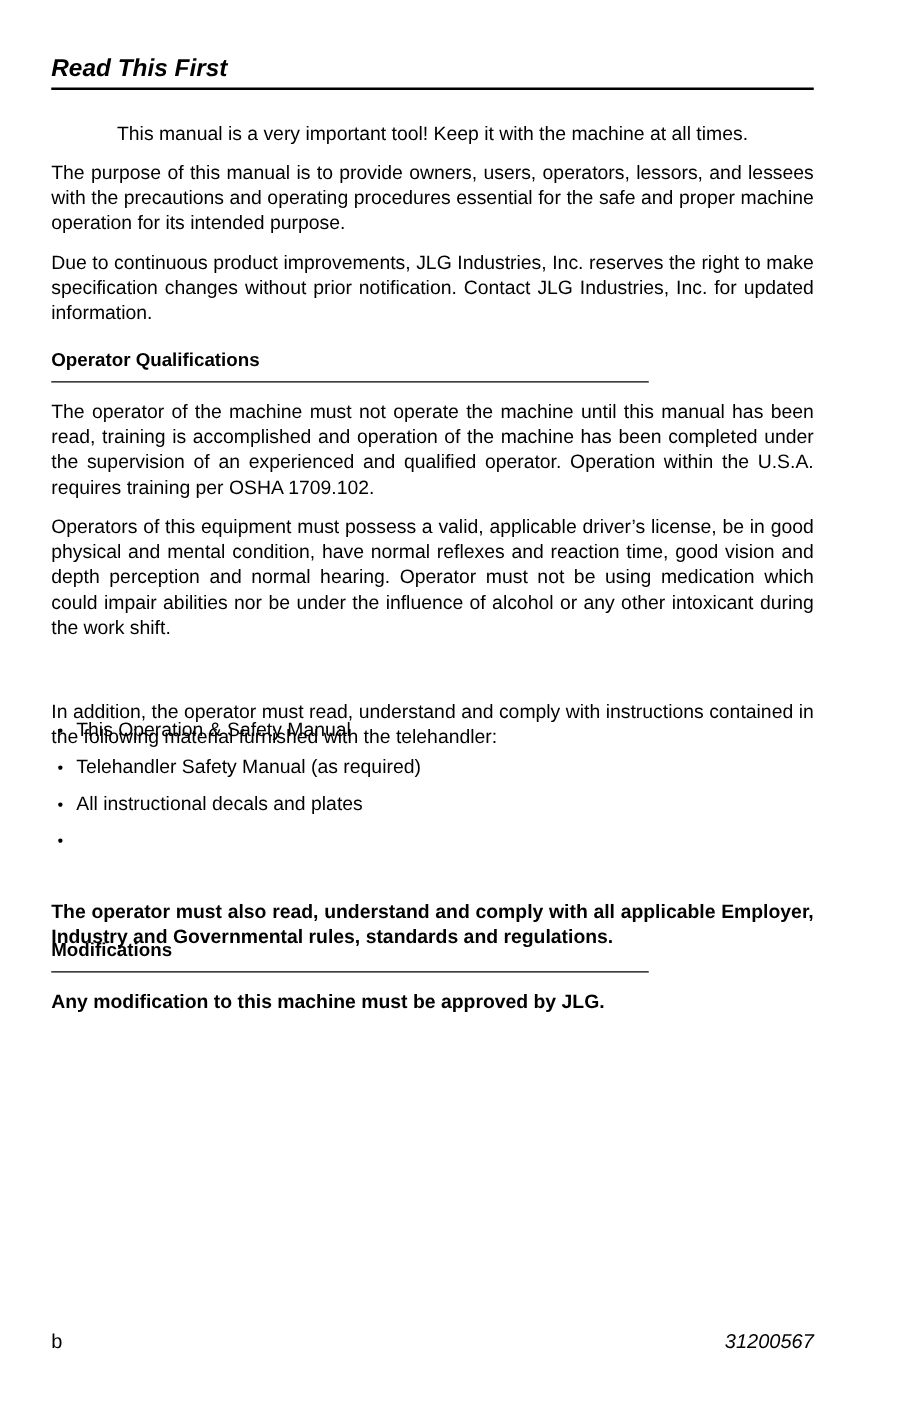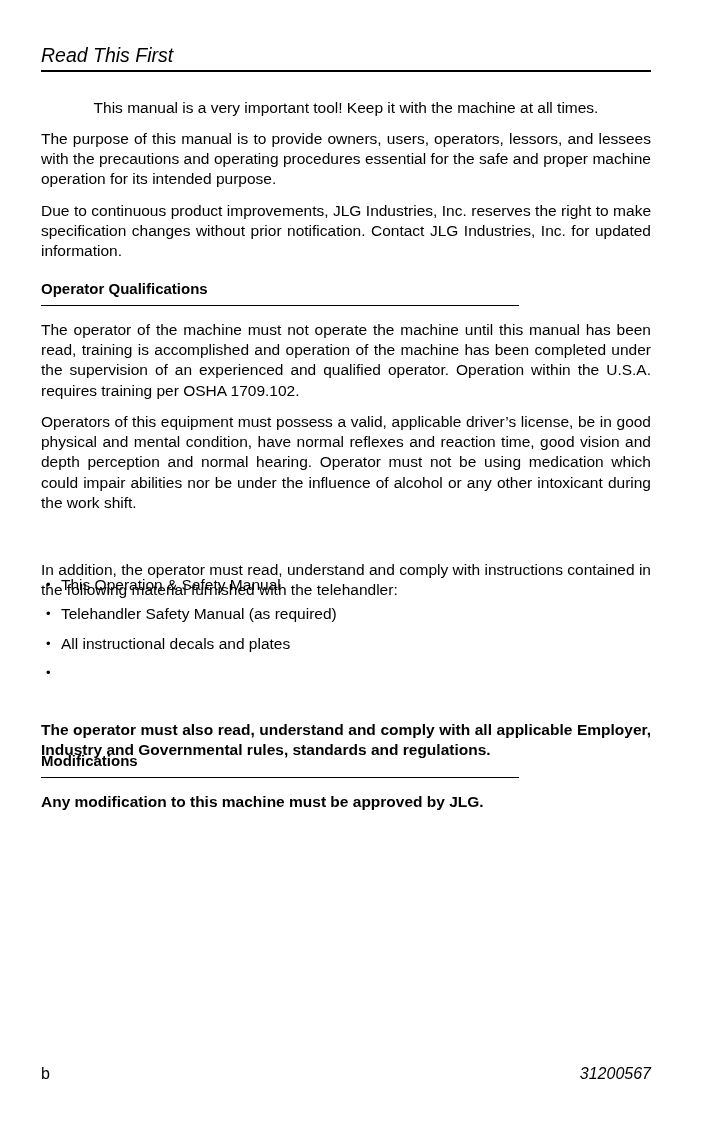--- a/index.html
+++ b/index.html
@@ -20,21 +20,21 @@
       left: 41px;
       top: 0;
       width: 610px;
     }
     .title {
       position: absolute;
       left: 0;
       top: 43px;
       width: 610px;
       font-size: 19.5px;
-      font-weight: normal;
+      font-weight: bold;
       font-style: italic;
       line-height: 24px;
       margin: 0;
     }
     .title-rule {
       position: absolute;
       left: 0;
       top: 70px;
       width: 610px;
       height: 2px;

